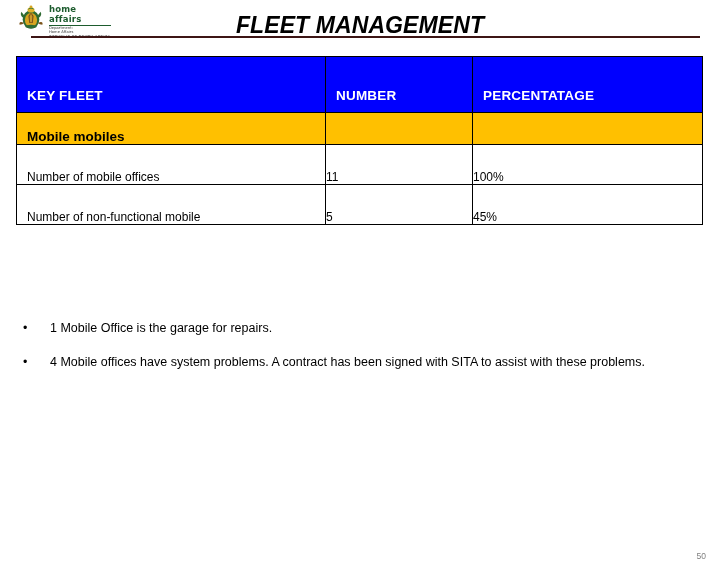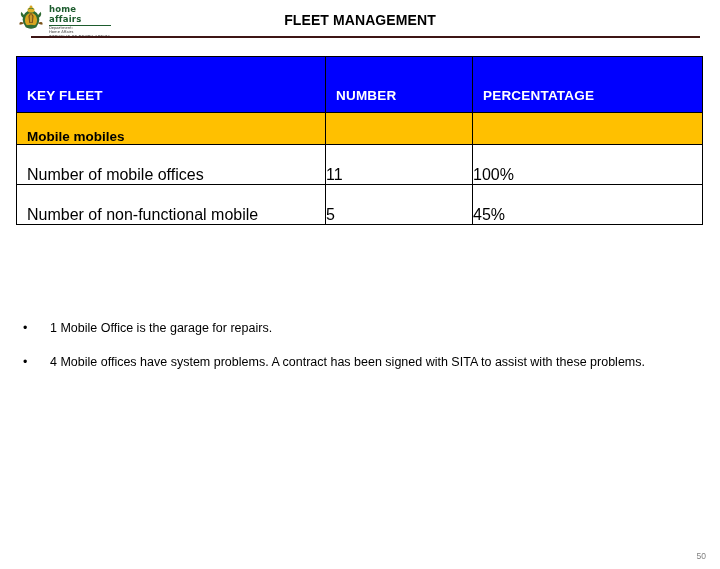--- a/index.html
+++ b/index.html
@@ -76,24 +76,25 @@
     letter-spacing: 0.15px;
     margin-top: 0.5px;
   }
 
   #page-title {
     position: absolute;
     left: 0;
     top: 12px;
     width: 720px;
     text-align: center;
-    font-size: 14px;
+    font-size: 23px;
     font-weight: bold;
     color: #000000;
     letter-spacing: 0.1px;
+    font-style: italic;
   }
 
   #header-rule {
     position: absolute;
     left: 31px;
     top: 36px;
     width: 669px;
     height: 2px;
     background: #3d1515;
   }
@@ -139,21 +140,21 @@
     vertical-align: middle;
   }
   .section-cell .cell-inner {
     padding: 0 0 0 10px;
   }
 
   .data-cell {
     background: #ffffff;
     color: #000000;
     height: 39px;
-    font-size: 16px;
+    font-size: 12px;
     vertical-align: middle;
   }
   .data-cell .cell-inner {
     padding: 0 0 0 10px;
   }
   .data-cell.num .cell-inner,
   .data-cell.pct .cell-inner {
     padding: 0 10px 0 0;
     text-align: left;
   }

